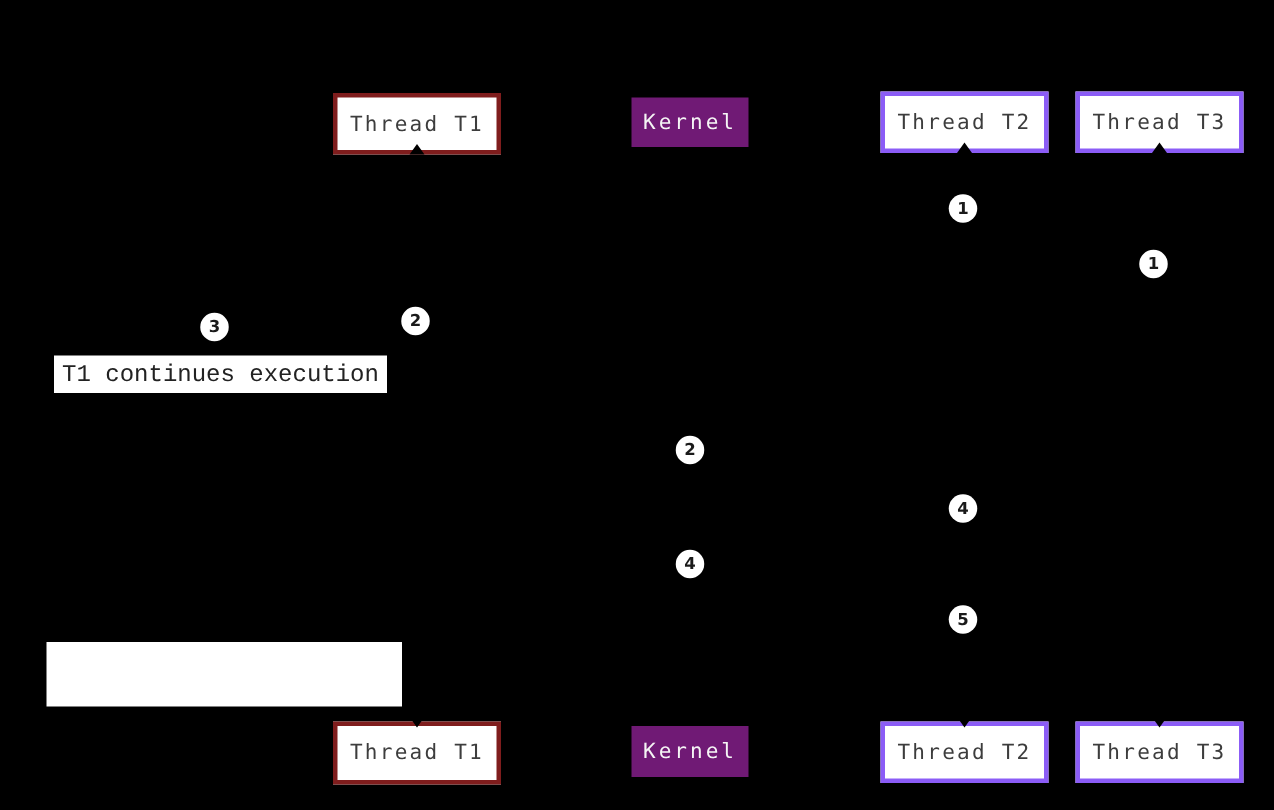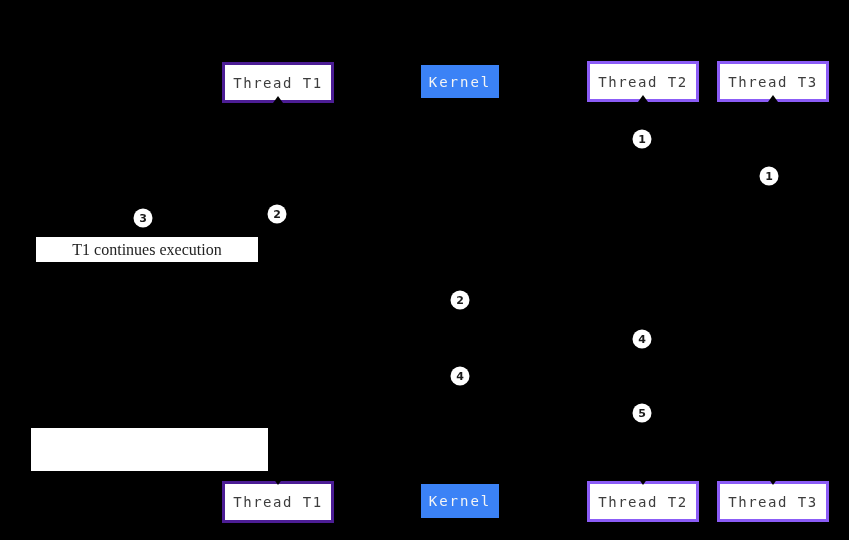--- a/index.html
+++ b/index.html
@@ -17,23 +17,23 @@
     background:#ffffff;
     display:flex;
     align-items:center;
     justify-content:center;
     font-family:"DejaVu Sans Mono", monospace;
     font-size:14px;
     letter-spacing:1.5px;
     color:#3d3d3d;
     white-space:nowrap;
   }
-  .red-border  { border:3px solid #4c1d95; }
+  .red-border  { border:3px solid #7f1d1d; }
   .blue-border { border:3px solid #8b5cf6; }
-  .blue-fill   { background:#3b82f6; color:#f5f5f5; letter-spacing:2px; }
+  .blue-fill   { background:#701a75; color:#f5f5f5; letter-spacing:2px; }
 
   .box-t1-top      { left:222px; top:62px;  width:112px; height:41px; }
   .box-kernel-top  { left:421px; top:65px;  width:78px;  height:33px; }
   .box-t2-top      { left:587px; top:61px;  width:112px; height:41px; }
   .box-t3-top      { left:717px; top:61px;  width:112px; height:41px; }
   .box-t1-bot      { left:222px; top:481px; width:112px; height:42px; }
   .box-kernel-bot  { left:421px; top:484px; width:78px;  height:34px; }
   .box-t2-bot      { left:587px; top:481px; width:112px; height:41px; }
   .box-t3-bot      { left:717px; top:481px; width:112px; height:41px; }
 
@@ -60,21 +60,21 @@
   .c7 { left:460px; top:376px; }
   .c8 { left:642px; top:413px; }
 
   .note {
     position:absolute;
     background:#ffffff;
     color:#222222;
     display:flex;
     align-items:center;
     justify-content:center;
-    font-family:Liberation Serif, serif;
+    font-family:Liberation Mono, monospace;
     white-space:nowrap;
   }
   .note-t1    { left:36px; top:237px; width:222px; height:25px; font-size:16px; }
   .note-empty { left:31px; top:428px; width:237px; height:43px; }
 
   .arrowhead { position:absolute; width:0; height:0; }
   .arrow-up   { border-left:5px solid transparent; border-right:5px solid transparent; border-bottom:7px solid #000; }
   .arrow-down { border-left:5px solid transparent; border-right:5px solid transparent; border-top:7px solid #000; }
   .ah-t1-top { left:273px; top:96px;  }
   .ah-t2-top { left:638px; top:95px;  }

